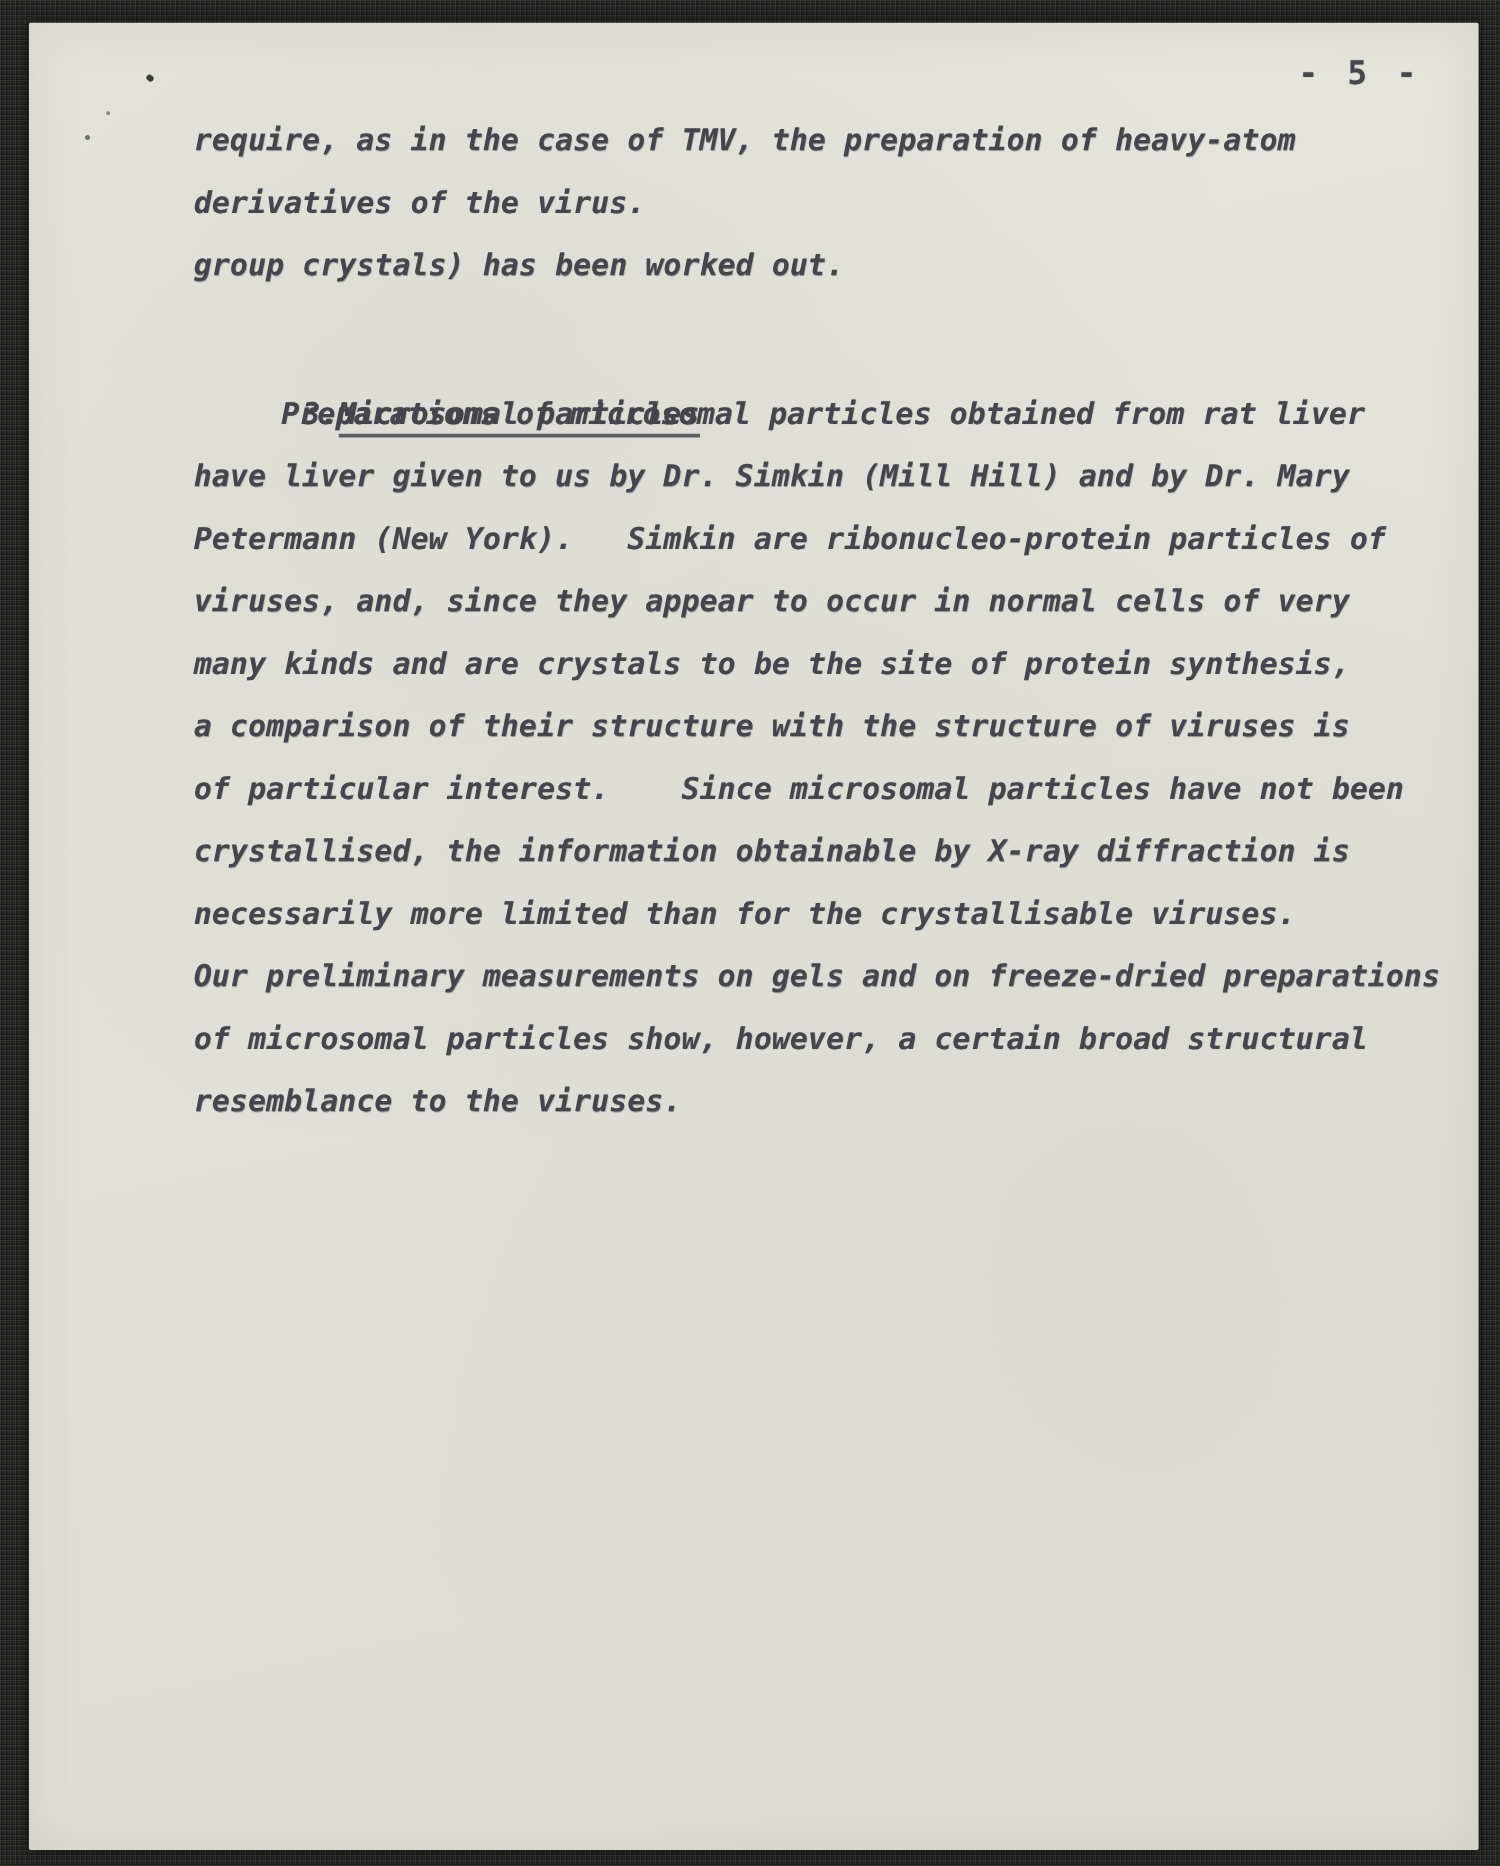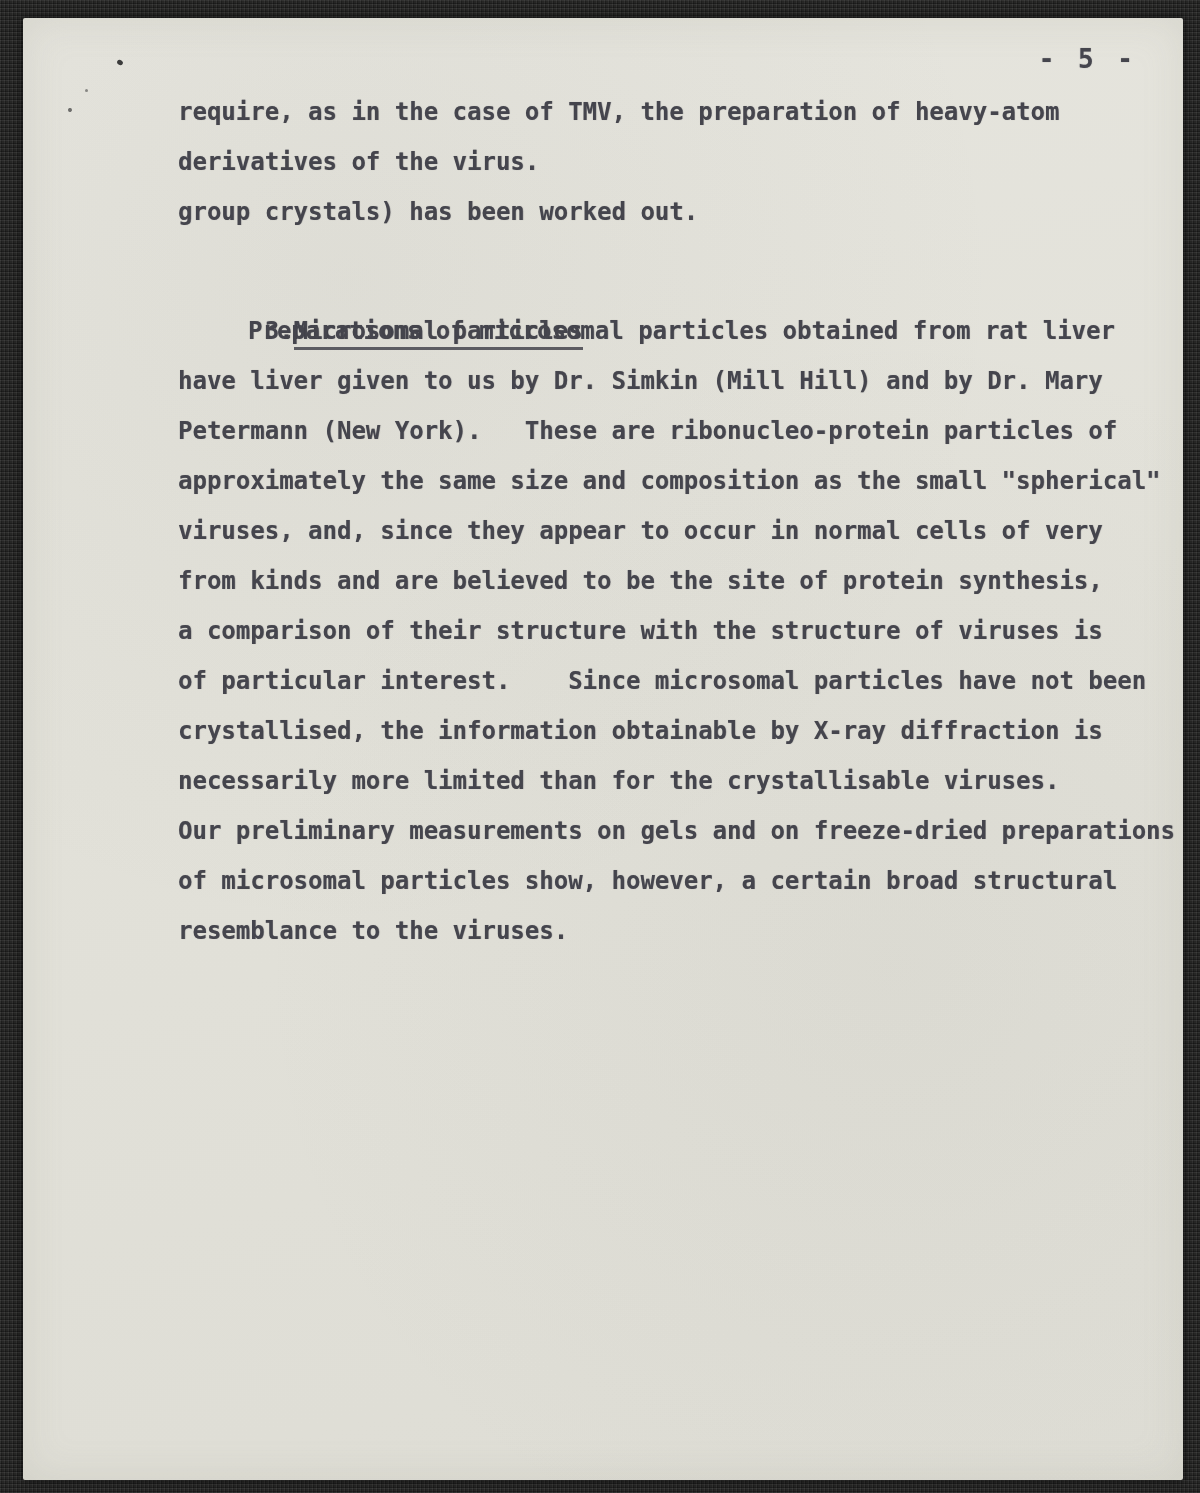--- a/index.html
+++ b/index.html
@@ -35,23 +35,24 @@
     right: 46px;
     font-size: 26px;
     font-weight: 700;
     letter-spacing: 4px;
     color: var(--ink, #45454d);
     white-space: pre;
     text-shadow: 0 0 1px rgba(60,60,70,0.55);
   }
   .textbody {
     position: absolute;
-    left: 155px;
+    left: 132px;
     top: 69px;
     width: 1010px;
+    font-style: italic;
   }
   .line {
     height: 50px;
     line-height: 50px;
     font-size: 24px;
     font-weight: 700;
     letter-spacing: 0;
     color: var(--ink, #45454d);
     white-space: pre;
     text-shadow: 0.4px 0.4px 0.7px rgba(55,55,65,0.45);
@@ -88,24 +89,23 @@
     <div class="line">derivatives of the virus.</div>
 
     <div class="line">group crystals) has been worked out.</div>
 
     <div class="line heading">
       <span class="number">3.</span><span class="title">Microsomal particles</span>
     </div>
 
     <div class="line indent">Preparations of microsomal particles obtained from rat liver</div>
     <div class="line">have liver given to us by Dr. Simkin (Mill Hill) and by Dr. Mary</div>
-    <div class="line">Petermann (New York).   These are ribonucleo-protein particles of</div>
-    <div class="line">approximately the same size and composition as the small "spherical"</div>
+    <div class="line">Petermann (New York).   Simkin are ribonucleo-protein particles of</div>
     <div class="line">viruses, and, since they appear to occur in normal cells of very</div>
-    <div class="line">from kinds and are believed to be the site of protein synthesis,</div>
+    <div class="line">many kinds and are crystals to be the site of protein synthesis,</div>
     <div class="line">a comparison of their structure with the structure of viruses is</div>
     <div class="line">of particular interest.    Since microsomal particles have not been</div>
     <div class="line">crystallised, the information obtainable by X-ray diffraction is</div>
     <div class="line">necessarily more limited than for the crystallisable viruses.</div>
     <div class="line">Our preliminary measurements on gels and on freeze-dried preparations</div>
     <div class="line">of microsomal particles show, however, a certain broad structural</div>
     <div class="line">resemblance to the viruses.</div>
 
   </div>
 </div>

